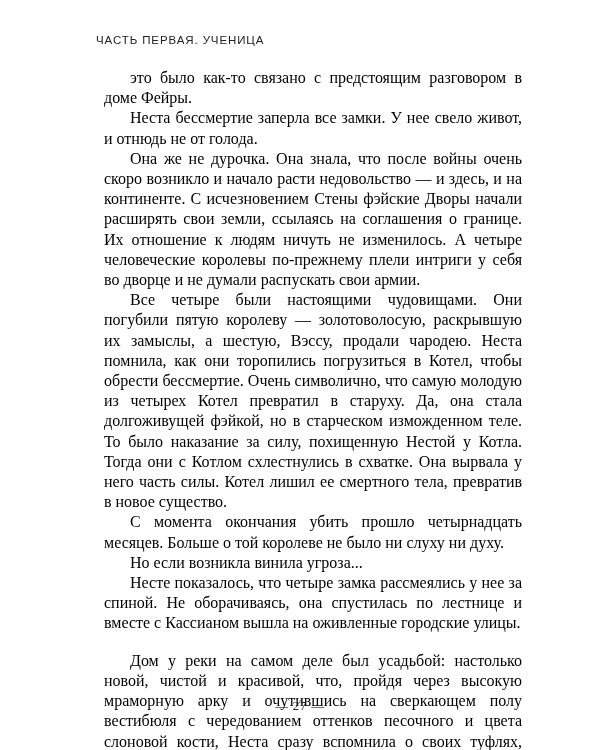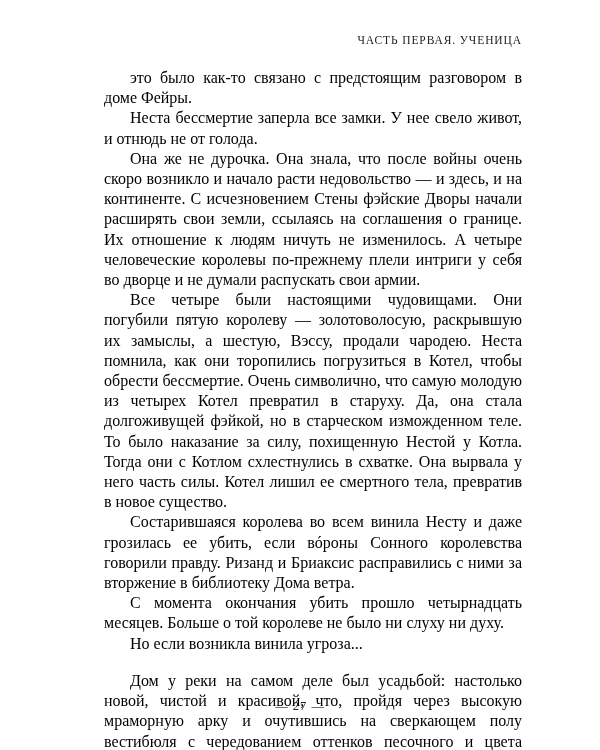--- a/index.html
+++ b/index.html
@@ -15,28 +15,28 @@
     overflow: hidden;
   }
   .page {
     position: relative;
     width: 600px;
     height: 750px;
     box-sizing: border-box;
     padding: 34px 78px 0 96px;
   }
   .running-head {
-    text-align: right;
+    text-align: left;
     font-size: 11.5px;
     letter-spacing: 0.9px;
     font-variant: small-caps;
     text-transform: uppercase;
     color: #222;
     margin: 0 0 22px 0;
-    font-family: Liberation Serif, serif;
+    font-family: Liberation Sans, sans-serif;
   }
   .body-text {
     font-size: 16px;
     line-height: 20.2px;
     text-align: justify;
     text-justify: inter-word;
     color: #000000;
     hyphens: manual;
     margin-left: 8px;
   }
@@ -63,21 +63,21 @@
 
 <div class="page">
 
   <div class="running-head">Часть первая. Ученица</div>
 
   <div class="body-text">
       <p>это было как-то связано с предстоящим разговором в доме Фейры.</p>
       <p>Неста бессмертие заперла все замки. У нее свело живот, и отнюдь не от голода.</p>
       <p>Она же не дурочка. Она знала, что после войны очень скоро возникло и начало расти недовольство — и здесь, и на континенте. С исчезновением Стены фэйские Дворы начали расширять свои земли, ссылаясь на соглашения о границе. Их отношение к людям ничуть не изменилось. А четыре человеческие королевы по-прежнему плели интриги у себя во дворце и не думали распускать свои армии.</p>
       <p>Все четыре были настоящими чудовищами. Они погубили пятую королеву — золотоволосую, раскрывшую их замыслы, а шестую, Вэссу, продали чародею. Неста помнила, как они торопились погрузиться в Котел, чтобы обрести бессмертие. Очень символично, что самую молодую из четырех Котел превратил в старуху. Да, она стала долгоживущей фэйкой, но в старческом изможденном теле. То было наказание за силу, похищенную Нестой у Котла. Тогда они с Котлом схлестнулись в схватке. Она вырвала у него часть силы. Котел лишил ее смертного тела, превратив в новое существо.</p>
-      <p>Состарившаяся королева во всем винила Несту и даже грозилась ее убить, если вóроны Сонного королевства говорили правду. Ризанд и Бриаксис расправились с ними за вторжение в библиотеку Дома ветра.</p>
       <p>С момента окончания убить прошло четырнадцать месяцев. Больше о той королеве не было ни слуху ни духу.</p>
       <p>Но если возникла винила угроза...</p>
+      <p>Несте показалось, что четыре замка рассмеялись у нее за спиной. Не оборачиваясь, она спустилась по лестнице и вместе с Кассианом вышла на оживленные городские улицы.</p>
       <p class="gap">Дом у реки на самом деле был усадьбой: настолько новой, чистой и красивой, что, пройдя через высокую мраморную арку и очутившись на сверкающем полу вестибюля с чередованием оттенков песочного и цвета слоновой кости, Неста сразу вспомнила о своих туфлях, залитых вином.</p>
     </div>
 
   <div class="folio">— 27 —</div>
 
 </div>
 
 </body></html>

